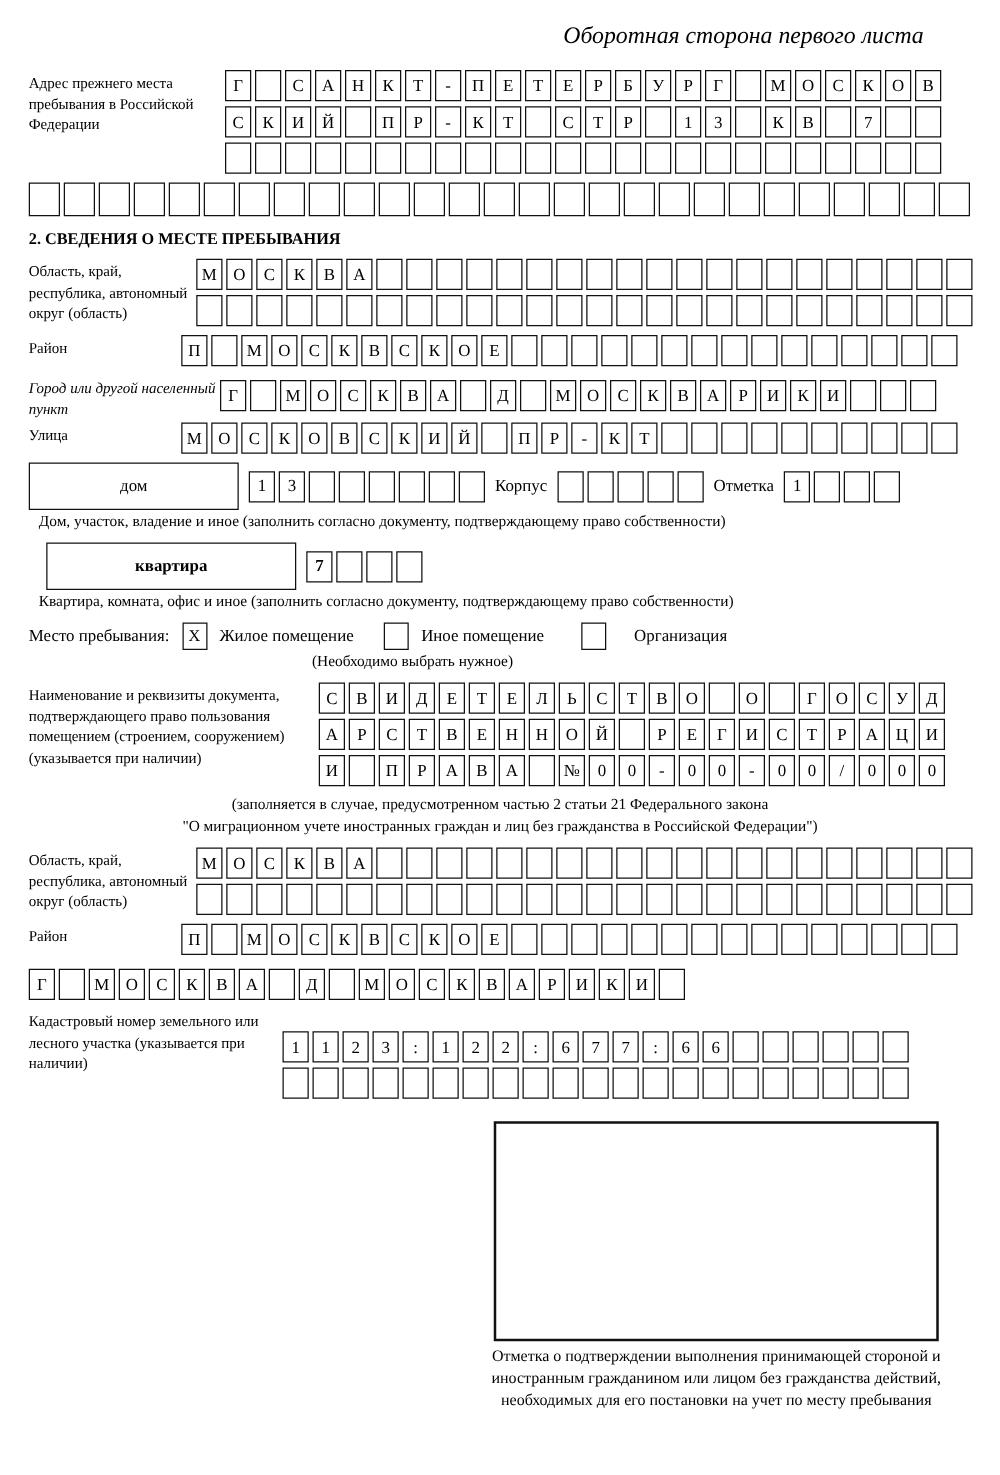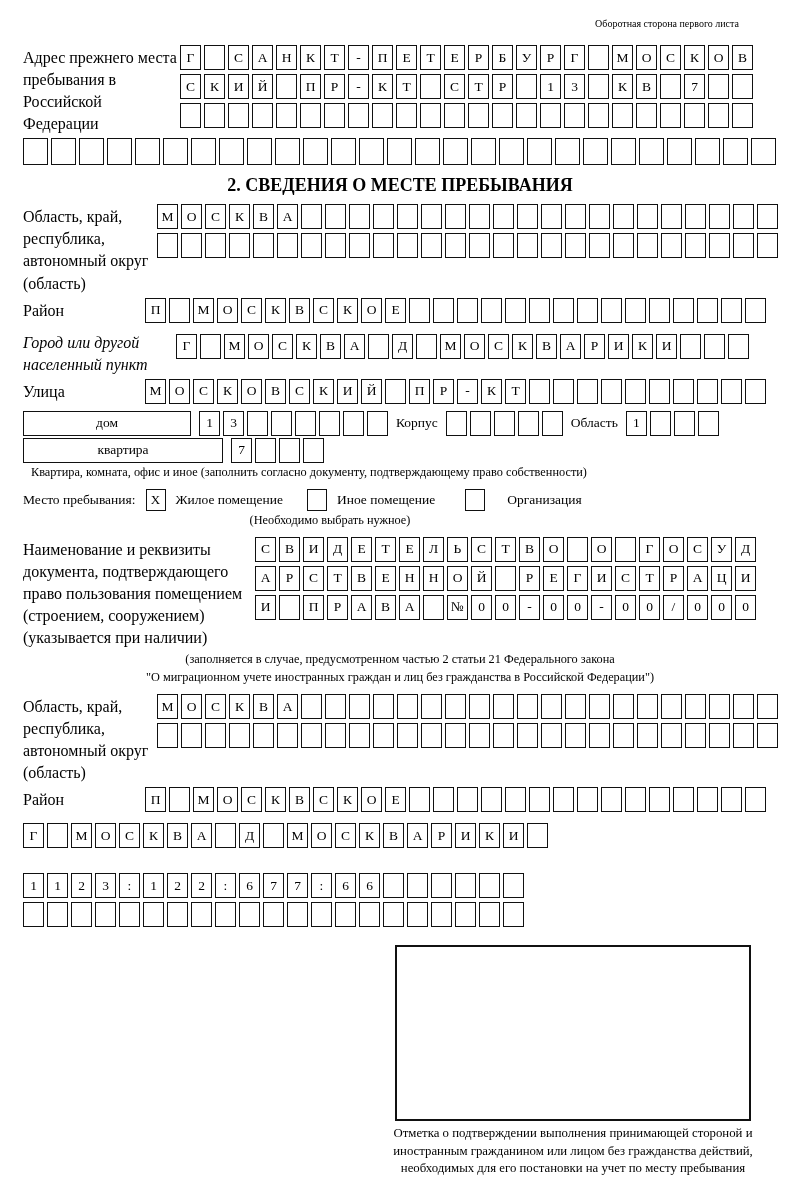--- a/index.html
+++ b/index.html
@@ -1,29 +1,29 @@
 <!DOCTYPE html>
 <html><head>
 <meta charset="utf-8">
 <style>
   html,body{margin:0;padding:0;background:#fff;color:#000;}
   body{width:800px;height:1180px;overflow:hidden;font-family:"Liberation Serif",serif;}
   .page{padding:10px 23px 0 23px;box-sizing:border-box;}
-  .hdr{ text-align:right;padding-right:38px;font-size:10px;margin:8px 0 16px 0;}
+  .hdr{ text-align:right;padding-right:38px;font-size:19px;margin:8px 0 16px 0;font-style:italic;}
   .field{display:flex;align-items:flex-start;margin-bottom:3px;}
-  .flabel{font-size:16px;line-height:1.38;flex:none;padding-top:2px;}
+  .flabel{font-size:12px;line-height:1.38;flex:none;padding-top:2px;}
   .rows{flex:none;}
   .cellrow{display:flex;gap:3px;margin-bottom:4px;}
   .cell{width:21px;height:25px;border:1.5px solid #111;box-sizing:border-box;
         display:flex;align-items:center;justify-content:center;
         font-size:13.5px;background:#fff;}
   .cells-lg .cell{width:25px;height:27px;}
   .note{font-size:12.3px;text-align:center;margin:2px 0 8px 0;line-height:1.3;}
-  .sec-title{font-size:18px;font-weight:bold;text-align:center;margin:10px 0 8px 0;}
-  .widebox{border:1.5px solid #111;height:25px;box-sizing:border-box;display:flex;
+  .sec-title{font-size:13px;font-weight:bold;margin:10px 0 8px 0;}
+  .widebox{border:1.5px solid #111;height:38px;box-sizing:border-box;display:flex;
            align-items:center;justify-content:center;font-size:13.5px;flex:none;}
   .inline-row{display:flex;align-items:center;gap:8px;margin:2px 0 2px 8px;font-size:13.5px;}
   .ck{width:20px;height:22px;border:1.5px solid #111;box-sizing:border-box;display:flex;
       align-items:center;justify-content:center;font-size:13px;flex:none;}
   .stamp-wrap{margin-left:372px;margin-top:14px;}
   .stamp-box{width:356px;height:176px;border:2px solid #111;box-sizing:border-box;background:#fff;}
   .stamp-note{width:400px;margin-left:-22px;font-size:12.8px;text-align:center;line-height:1.35;margin-top:4px;}
   .mt6{margin-top:6px;}
 </style>
 </head>
@@ -317,30 +317,31 @@
         <span class="cell"></span>
       </div>
     <span>Корпус</span>
     <div class="cellrow" style="margin-bottom:0;">
         <span class="cell"></span>
         <span class="cell"></span>
         <span class="cell"></span>
         <span class="cell"></span>
         <span class="cell"></span>
       </div>
-    <span>Область</span>
+    <span>Отметка</span>
     <div class="cellrow" style="margin-bottom:0;">
         <span class="cell">1</span>
         <span class="cell"></span>
         <span class="cell"></span>
         <span class="cell"></span>
       </div>
   </div>
-
-  <div class="inline-row" style="margin-left:0;">
+  <div class="note" style="text-align:left;margin-left:8px;">Дом, участок, владение и иное (заполнить согласно документу, подтверждающему право собственности)</div>
+
+  <div class="inline-row" style="margin-left:14px;font-weight:bold;">
     <div class="widebox" style="width:200px;">квартира</div>
     <div class="cellrow" style="margin-bottom:0;">
         <span class="cell">7</span>
         <span class="cell"></span>
         <span class="cell"></span>
         <span class="cell"></span>
       </div>
   </div>
   <div class="note" style="text-align:left;margin-left:8px;">Квартира, комната, офис и иное (заполнить согласно документу, подтверждающему право собственности)</div>
 
@@ -548,20 +549,21 @@
         <span class="cell">А</span>
         <span class="cell">Р</span>
         <span class="cell">И</span>
         <span class="cell">К</span>
         <span class="cell">И</span>
         <span class="cell"></span>
       </div>
   </div>
 
   <div class="field">
+    <div class="flabel" style="width:203px;">Кадастровый номер земельного или лесного участка (указывается при наличии)</div>
     <div class="rows" style="padding-top:18px;">
       <div class="cellrow">
           <span class="cell">1</span>
           <span class="cell">1</span>
           <span class="cell">2</span>
           <span class="cell">3</span>
           <span class="cell">:</span>
           <span class="cell">1</span>
           <span class="cell">2</span>
           <span class="cell">2</span>

